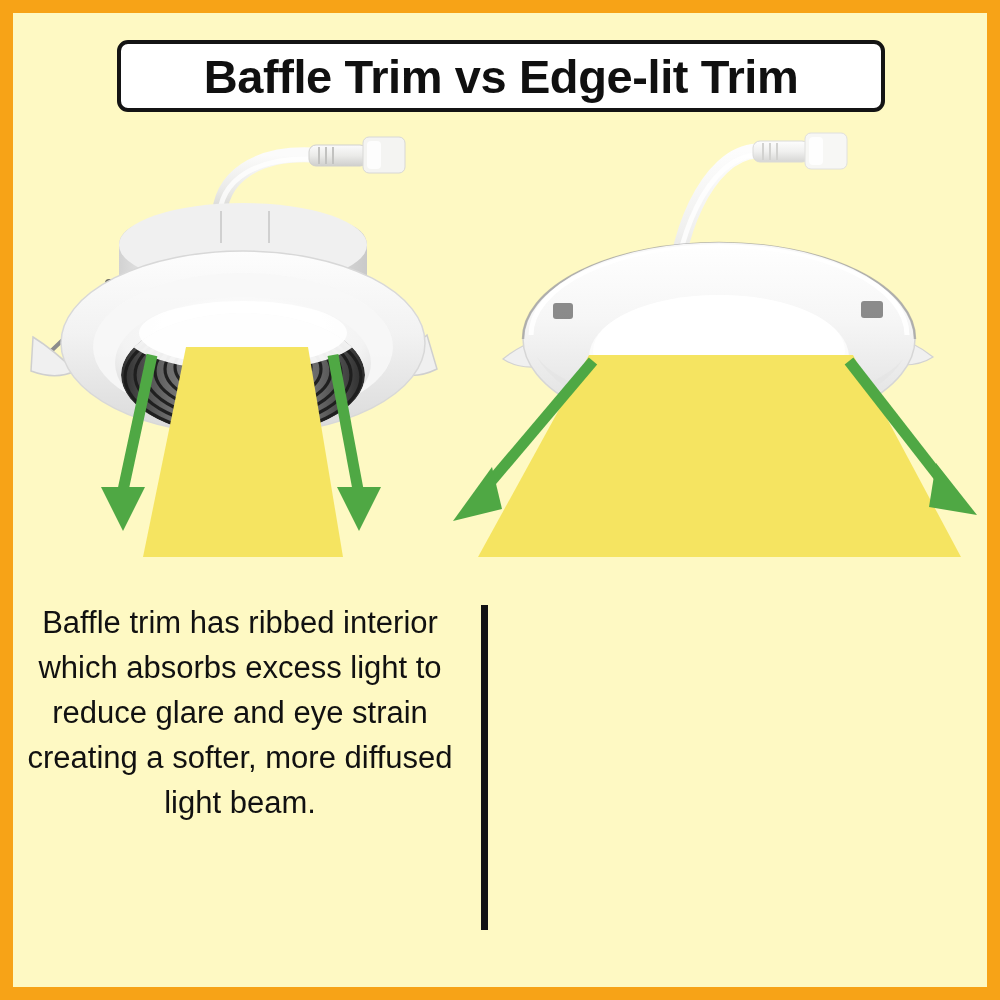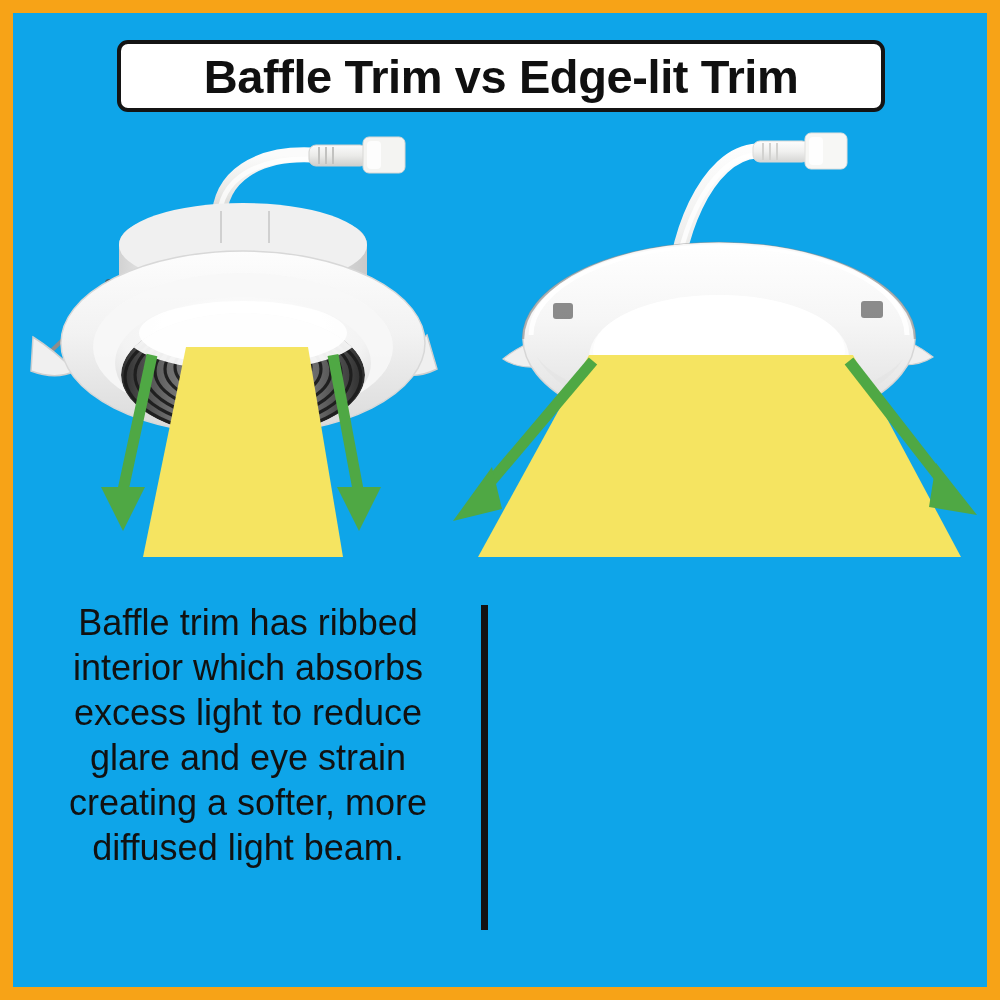--- a/index.html
+++ b/index.html
@@ -6,21 +6,21 @@
   body{
     width:1000px;height:1000px;
     background:#ffffff;
     font-family:"Liberation Sans", sans-serif;
     overflow:hidden;
   }
   #page{
     position:relative;
     width:1000px;height:1000px;
     box-sizing:border-box;
-    background:#0ea5e9;
+    background:#fef9c3;
   }
   
   .frame-edge{position:absolute;background:#F7A317;}
   .frame-top{left:0;top:0;width:1000px;height:13px;}
   .frame-bottom{left:0;bottom:0;width:1000px;height:13px;}
   .frame-left{left:0;top:0;width:13px;height:1000px;}
   .frame-right{right:0;top:0;width:13px;height:1000px;}
 
   
   .title-box{
@@ -52,26 +52,25 @@
 
   .cable-svg, .fix-svg, .beam-svg{position:absolute;left:0;top:0;overflow:visible;}
 
   
   #right-fixture{left:440px;top:5px;width:534px;height:445px;}
 
   
   .captions{position:absolute;left:13px;top:600px;width:974px;height:340px;}
   .caption{
     position:absolute;top:0;
-    font-size:36px;
+    font-size:31px;
     line-height:45px;
     color:#111111;
     text-align:center;
     font-weight:400;
-    margin-left:8px;
   }
   #caption-left{left:8px;width:438px;}
   #caption-right{left:500px;width:476px;}
   .divider{
     position:absolute;
     left:468px;top:5px;
     width:7px;height:325px;
     background:#121212;
   }
 </style>

